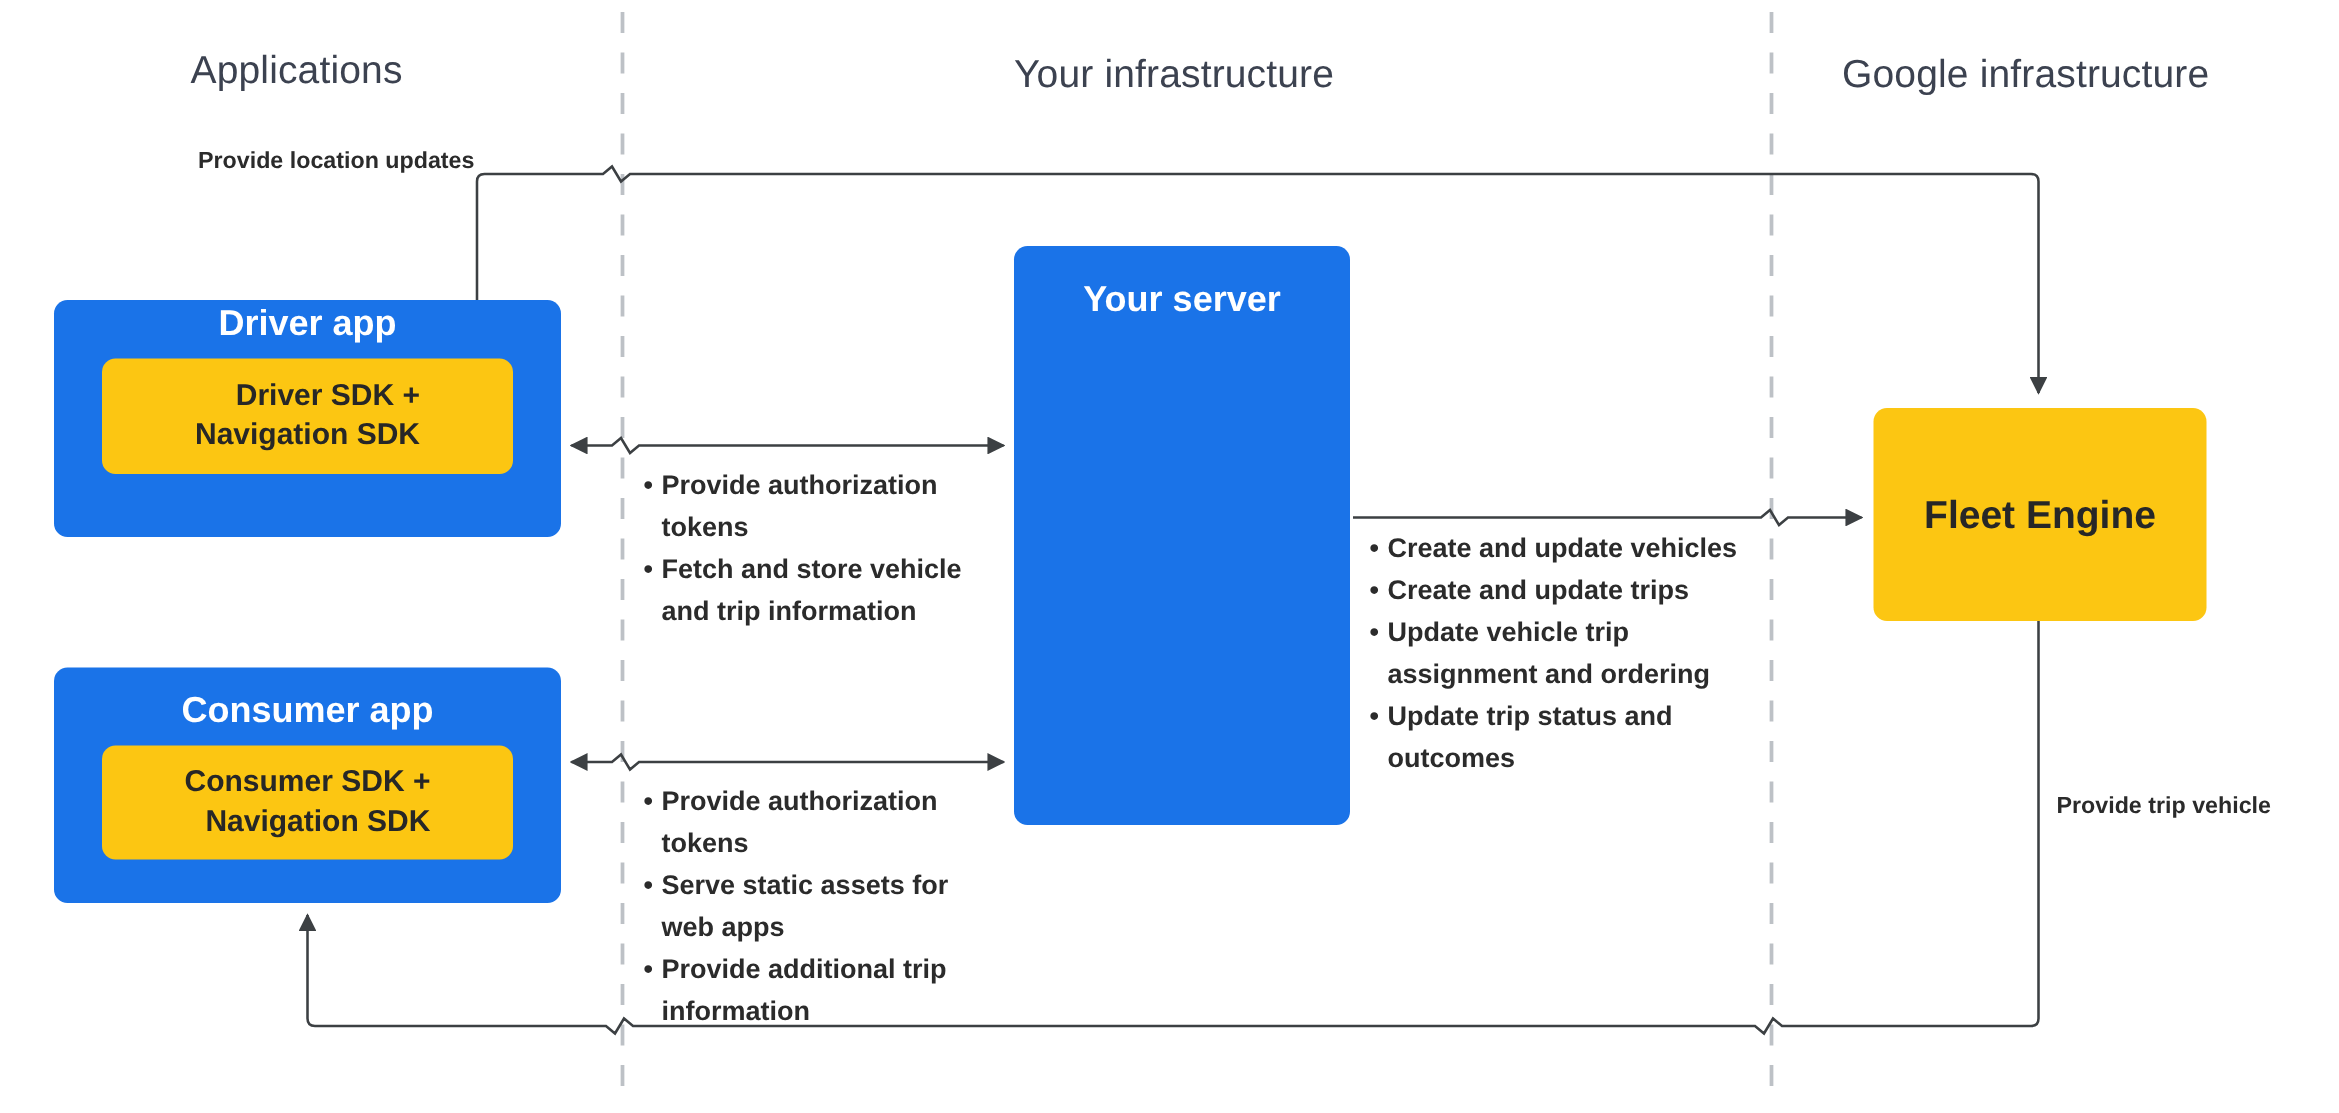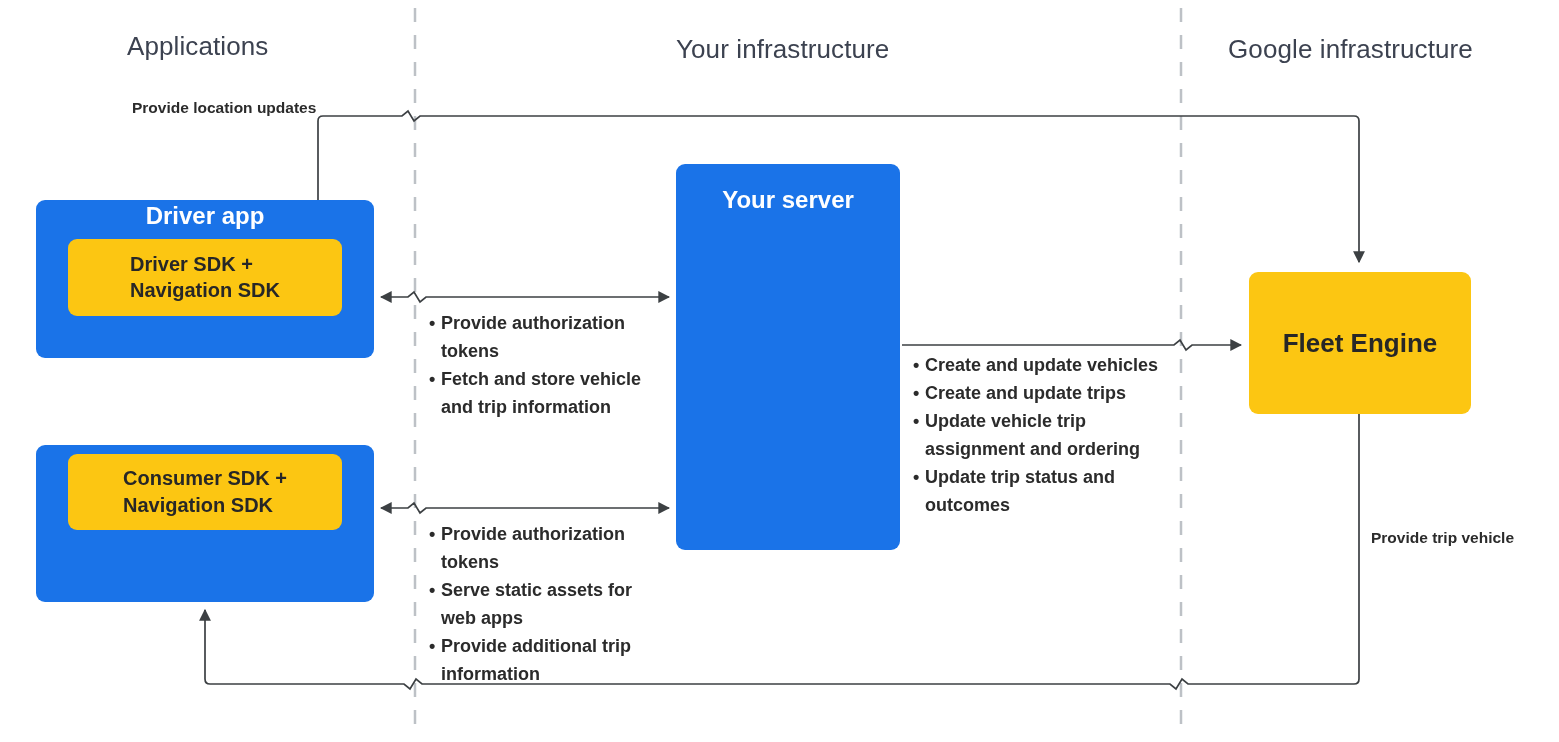--- a/index.html
+++ b/index.html
@@ -45,21 +45,21 @@
     text-align:center;
     line-height:1.15;
     white-space:nowrap;
   }
   .inner-yellow{
     background:#fcc612;
     border-radius:9px;
     color:#272727;
     font-size:20px;
     font-weight:bold;
-    text-align:left;
+    text-align:right;
     line-height:1.33;
     display:flex;
     align-items:center;
     justify-content:center;
     box-sizing:border-box;
   }
 
   #box-driver-app{left:36px;top:200px;width:338px;height:158px;}
   #box-driver-app .box-title{margin-top:2px;}
   #box-driver-app .inner-yellow{margin-top:9px;width:274px;height:77px;}
@@ -156,20 +156,21 @@
     <div class="box-title">Driver app</div>
     <div class="inner-yellow">
       <span>
         <span>Driver SDK +</span><br>
         <span>Navigation SDK</span>
       </span>
     </div>
   </div>
 
   <div class="box blue" id="box-consumer-app">
+    <div class="box-title">Consumer app</div>
     <div class="inner-yellow">
       <span>
         <span>Consumer SDK +</span><br>
         <span>Navigation SDK</span>
       </span>
     </div>
   </div>
 
   <div class="box blue" id="box-your-server">
     <div class="box-title">Your server</div>

